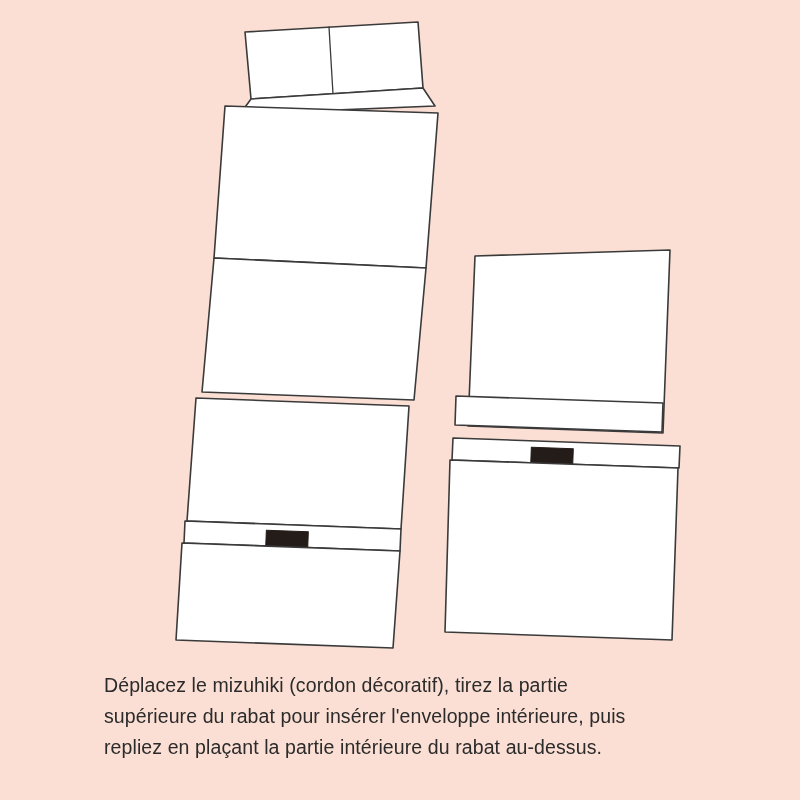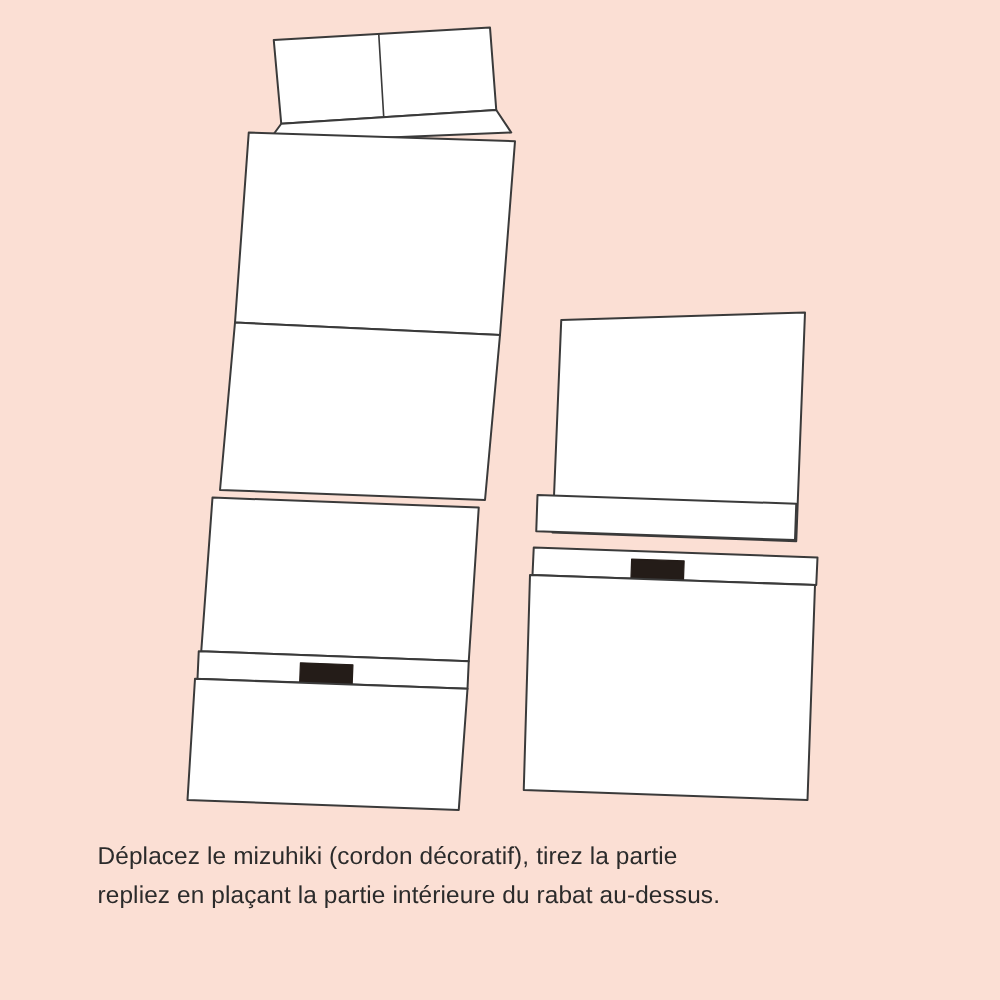--- a/index.html
+++ b/index.html
@@ -11,20 +11,21 @@
     height: 800px;
     background: #fbdfd4;
     font-family: "Liberation Sans", sans-serif;
     overflow: hidden;
   }
   #stage {
     position: relative;
     width: 728px;
     height: 800px;
     background: #fbdfd4;
+    margin-left: 26px;
   }
   #illustration {
     position: absolute;
     left: 0;
     top: 0;
     width: 800px;
     height: 660px;
   }
   #caption {
     position: absolute;
@@ -82,16 +83,17 @@
         <rect x="505" y="448" width="42" height="18" fill="#241c18" stroke="#241c18" stroke-width="1" transform="rotate(2 526 457)"></rect>
 
         <polygon points="424,460 652,468 646,640 419,632"></polygon>
       </g>
 
     </g>
   </svg>
 
   <div id="caption">
     <p>Déplacez le mizuhiki (cordon décoratif), tirez la partie</p>
+    <p>supérieure du rabat pour insérer l'enveloppe intérieure, puis</p>
     <p>repliez en plaçant la partie intérieure du rabat au-dessus.</p>
   </div>
 
 </div>
 
 </body></html>

